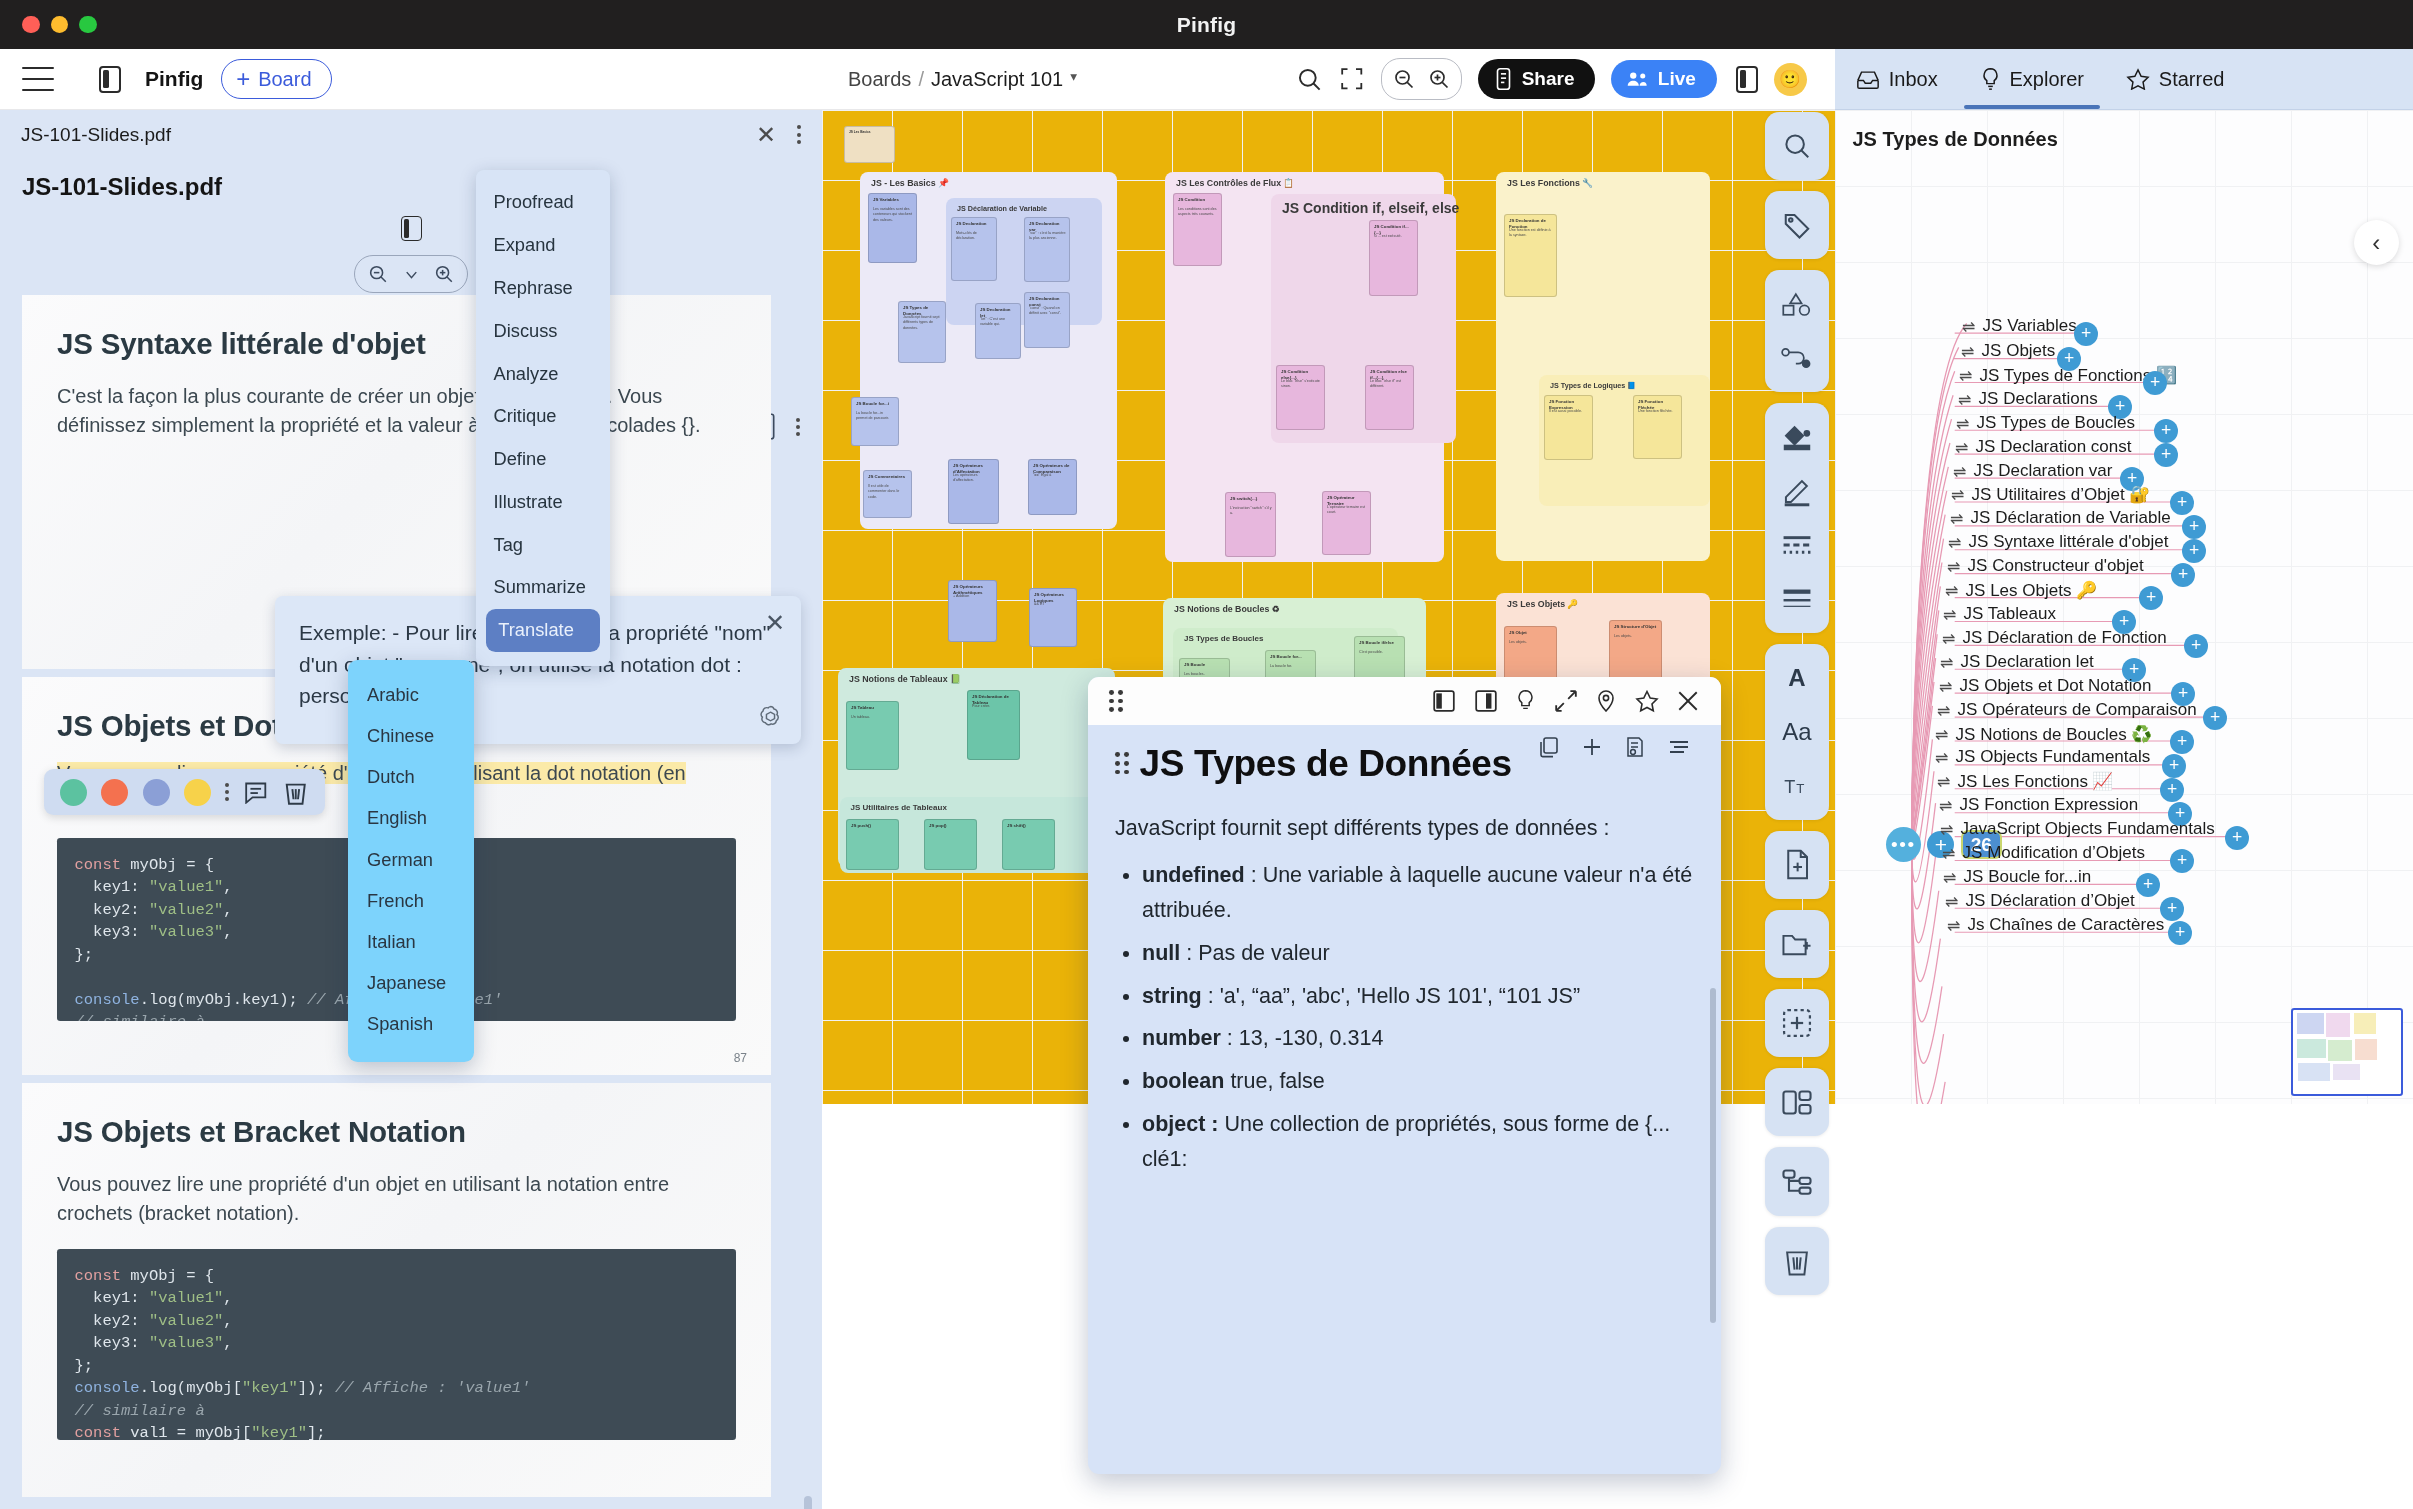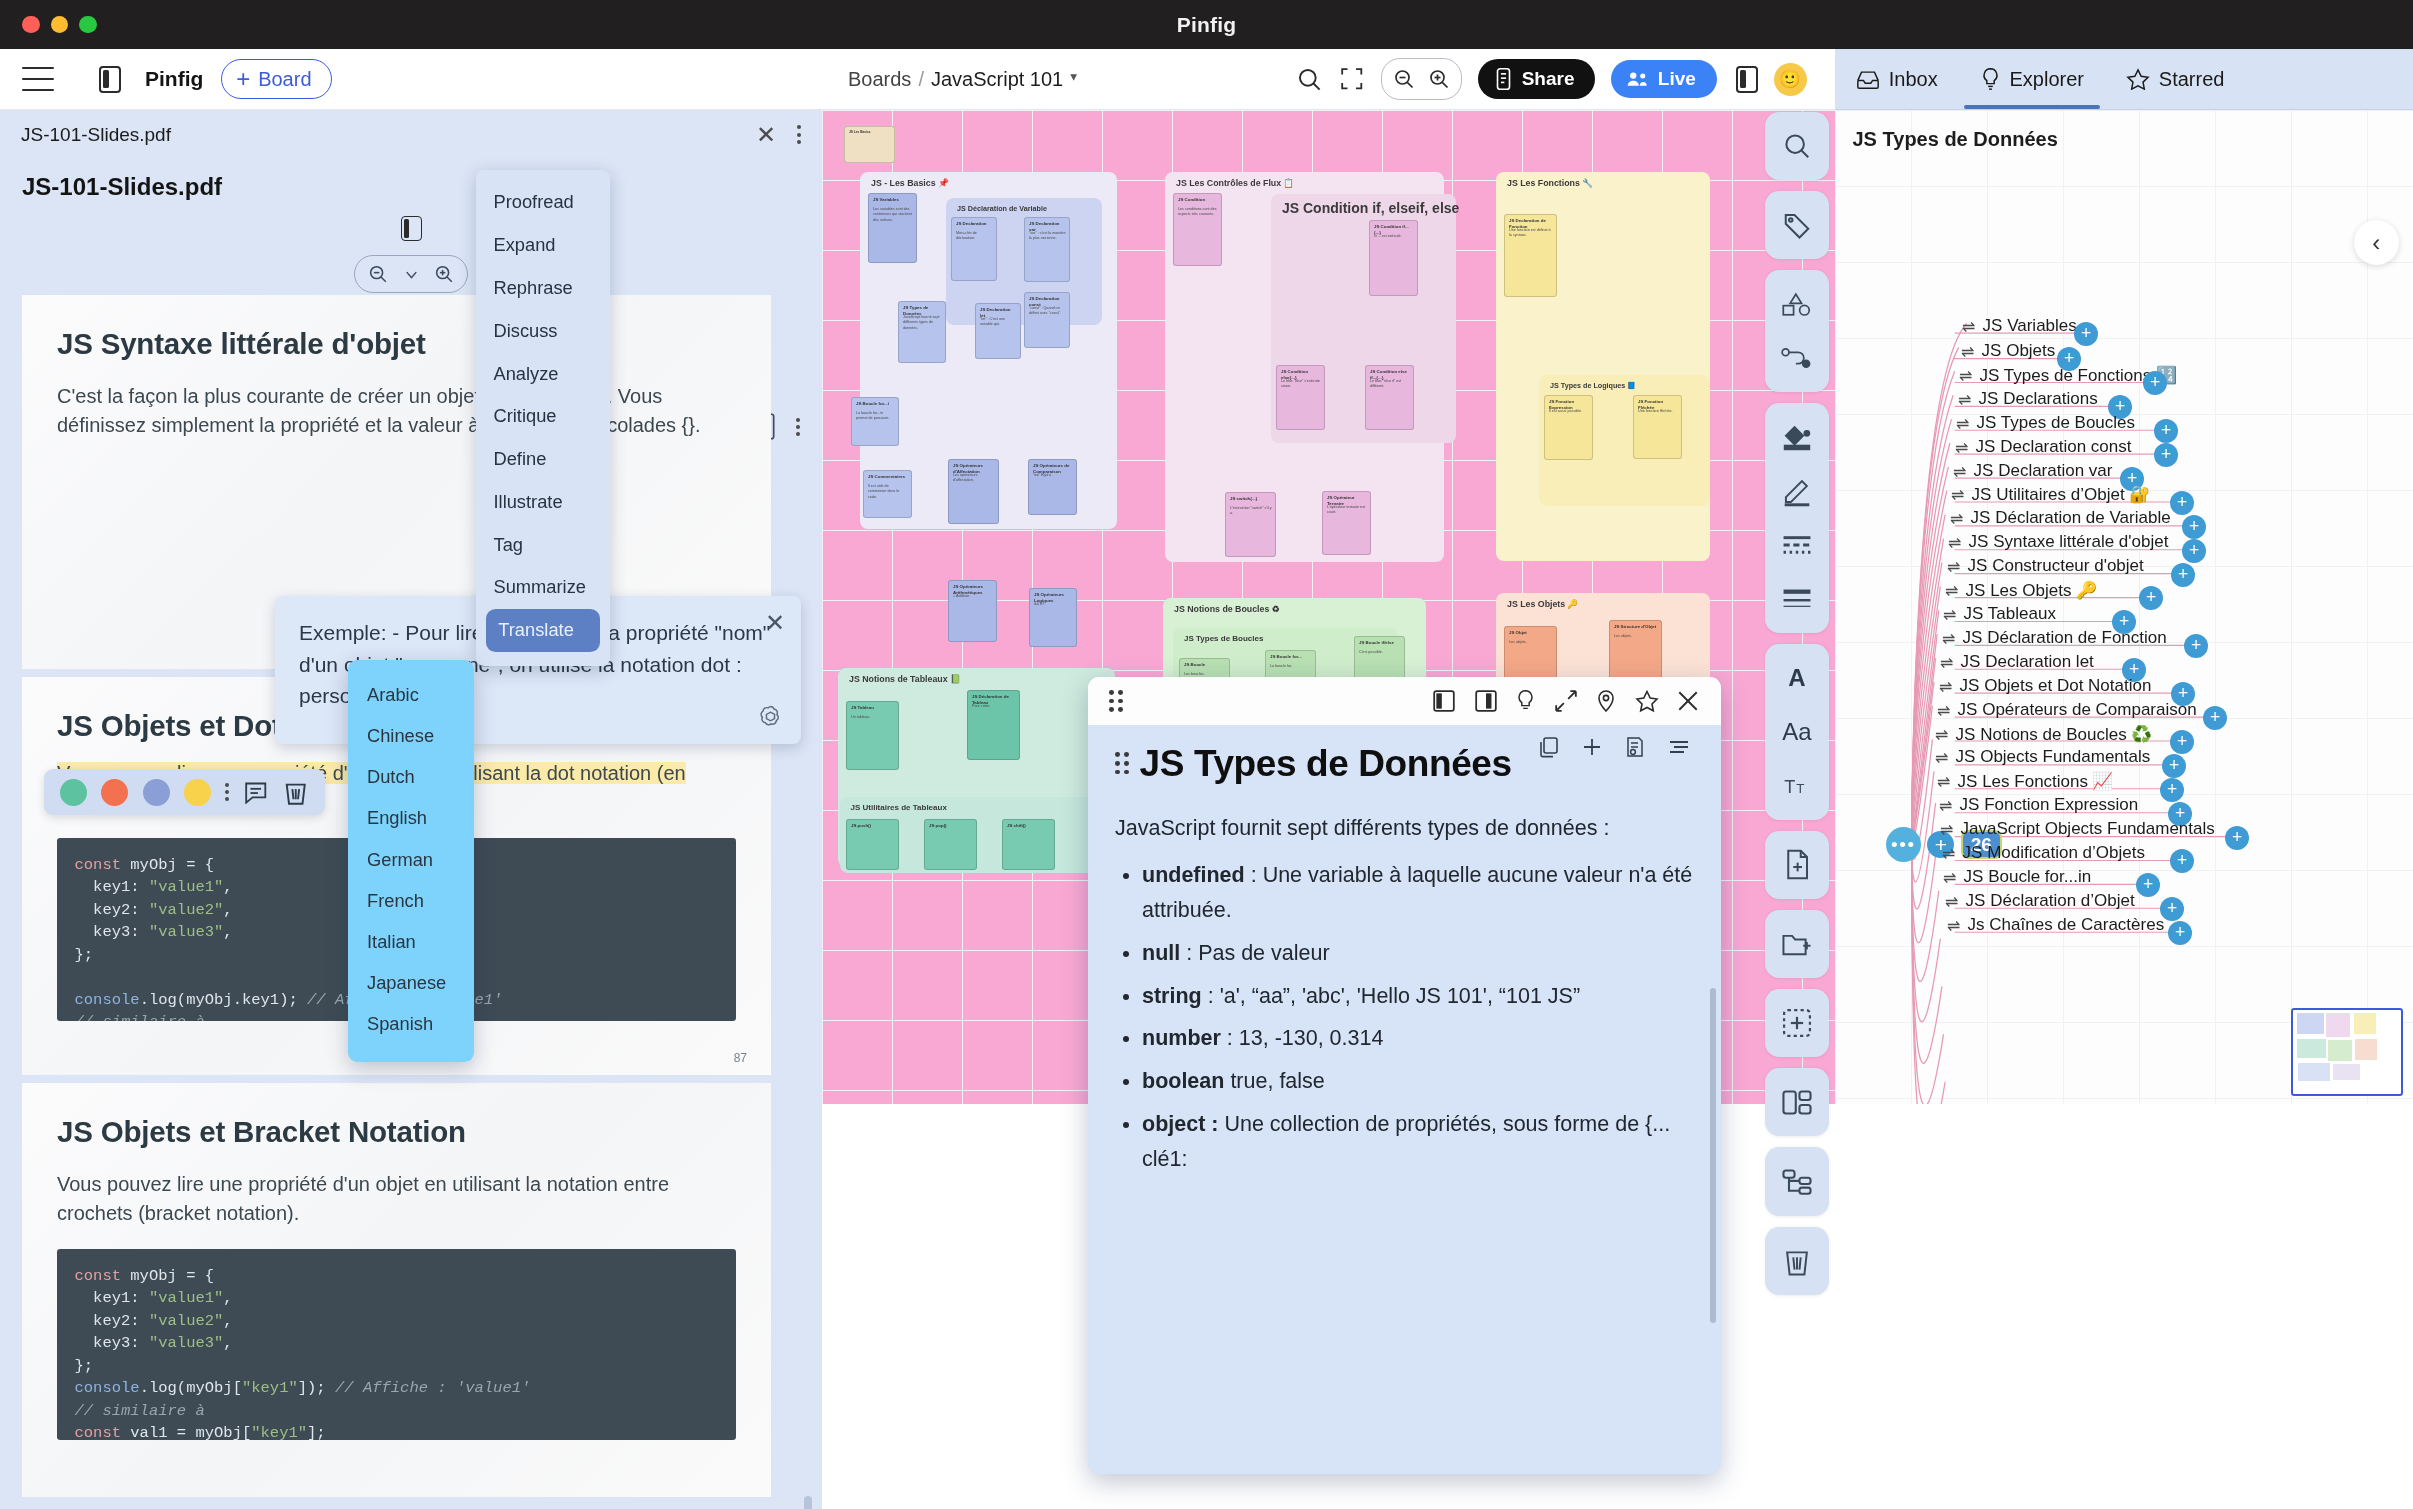--- a/index.html
+++ b/index.html
@@ -145,21 +145,21 @@
     border-radius:8px; box-shadow:0 4px 14.3px rgba(25,45,85,.2); padding:21px 24px 32px;
     z-index:40;
   }
   .exemple-card p{ font-size:21px; line-height:1.5; color:#2b3845; }
   .exemple-x{ position:absolute; right:16px; top:12.7px; font-size:24px; color:#4a5664; cursor:pointer; }
   .gpt-logo{ position:absolute; right:17.5px; bottom:11px; }
 
   
   .canvas {
     position:absolute; left:822px; top:110px; right:578px; bottom:0;
-    background:#f9a8d4; overflow:hidden;padding-left:32px;
+    background:#eab308; overflow:hidden;padding-left:32px;
   }
   .cgrid{ position:absolute; inset:0;
     background-image:linear-gradient(#f1f1f3 0.8px,transparent 0.8px),linear-gradient(90deg,#f1f1f3 0.8px,transparent 0.8px);
     background-size:70px 70px; }
   .cluster{ position:absolute; border-radius:8px; }
   .cluster .clabel{ position:absolute; left:11px; top:6.4px; font-size:9.6px; color:#3a3a3a; font-weight:600; white-space:nowrap;}
   .note{ position:absolute; border-radius:3.2px; border:0.8px solid rgba(0,0,0,.16); }
   .note .nt{ position:absolute; left:4px; top:3.2px; right:3.2px; font-size:4.4px; color:#333; font-weight:700; line-height:1.25;}
   .note .nb{ position:absolute; left:4px; top:12.7px; right:3.2px; bottom:3.2px; font-size:3.7px; color:#4a4a4a; line-height:1.5; overflow:hidden;}
 

